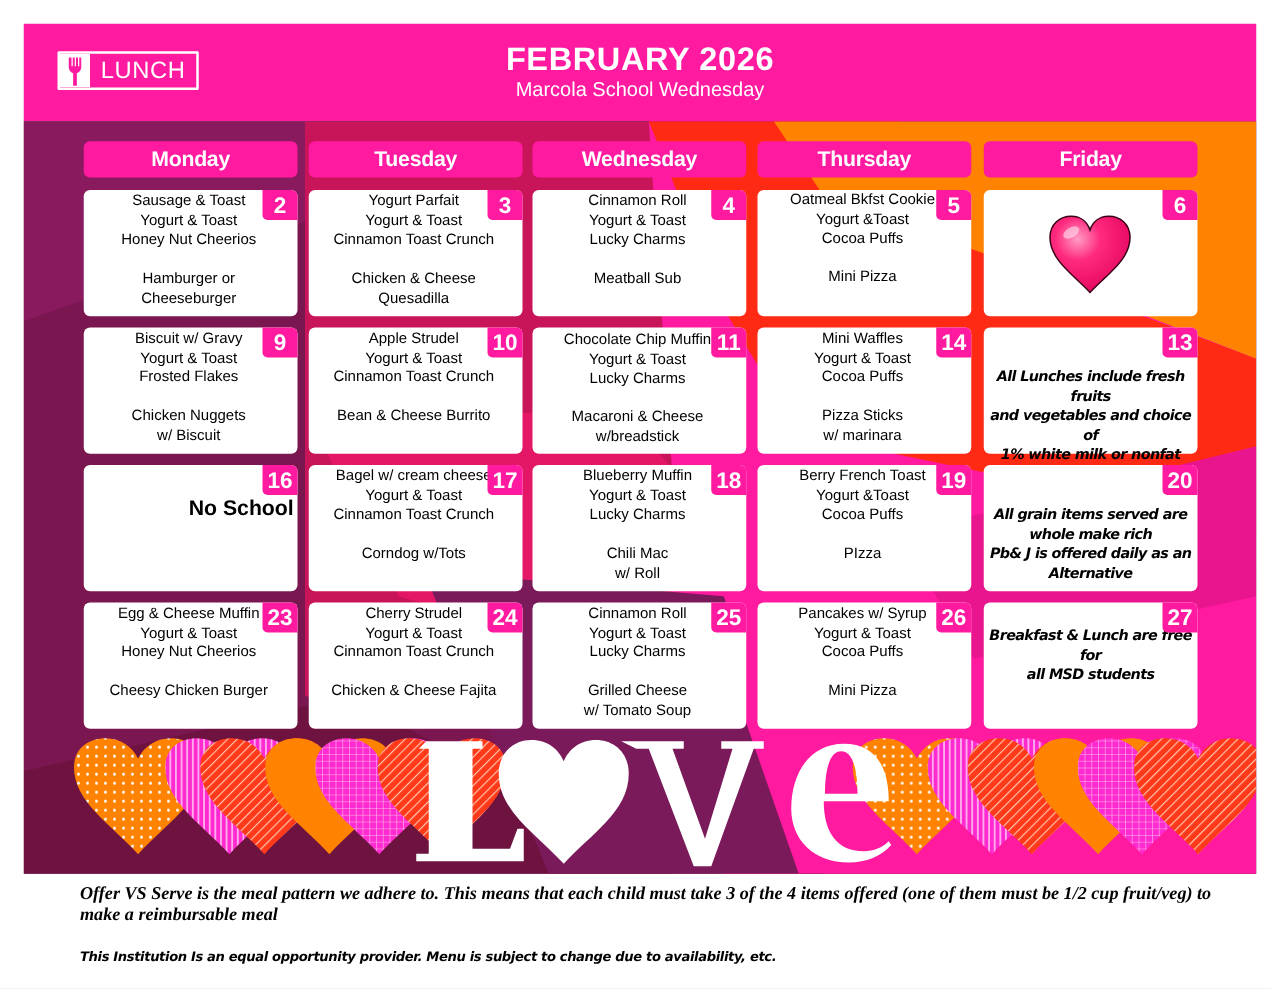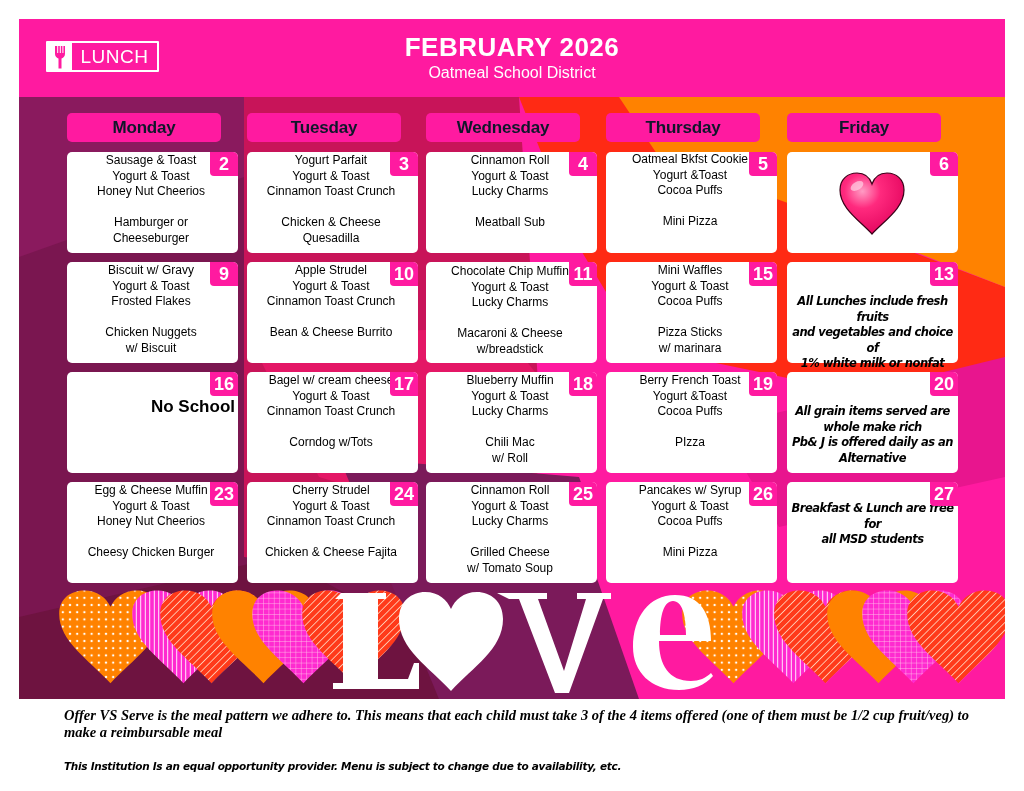--- a/index.html
+++ b/index.html
@@ -9,21 +9,21 @@
   .banner { position: absolute; left: 19px; top: 19px; width: 986px; height: 78px; background: #ff1aa0; }
   .logo { position: absolute; left: 46px; top: 41px; width: 113px; height: 31px; border: 2px solid #fff; border-radius: 1px; display: flex; align-items: stretch; overflow: hidden; }
   .logo .fork-box { width: 24px; background: #fff; display: flex; align-items: center; justify-content: center; }
   .logo .logo-text { flex: 1; color: #fff; font-size: 19px; line-height: 27px; text-align: center; letter-spacing: 0.5px; }
   .title { position: absolute; left: 312px; top: 32px; width: 400px; text-align: center; color: #fff; font-weight: bold; font-size: 26px; letter-spacing: 0.5px; }
   .subtitle { position: absolute; left: 312px; top: 64px; width: 400px; text-align: center; color: #fff; font-size: 16px; }
 
   .art { position: absolute; left: 19px; top: 97px; width: 986px; height: 602px; overflow: hidden; background: #7a1650; }
   .art svg.bg { position: absolute; left: 0; top: 0; }
 
-  .day-header { position: absolute; top: 113px; height: 29px; width: 154px; background: #ff1aa0; border-radius: 5px; color: #0f172a; font-weight: bold; font-size: 17px; text-align: center; line-height: 29px; letter-spacing: -0.2px; }
+  .day-header { position: absolute; top: 113px; height: 29px; width: 171px; background: #ff1aa0; border-radius: 5px; color: #ffffff; font-weight: bold; font-size: 17px; text-align: center; line-height: 29px; letter-spacing: -0.2px; }
 
   .card { position: absolute; width: 171px; height: 101px; background: #fff; border-radius: 5px; }
   .card .menu { position: absolute; left: 0; top: 1px; width: 168px; text-align: center; color: #000; font-weight: normal; font-size: 12px; line-height: 15.5px; white-space: nowrap; }
   .card .menu .gap { height: 15.5px; }
   .card .datenum { position: absolute; right: 0; top: 0; min-width: 28px; height: 24px; padding: 0 4px; background: #ff1aa0; color: #fff; font-weight: bold; font-size: 18px; line-height: 24px; text-align: center; border-radius: 0 5px 0 4px; }
   .card .note { position: absolute; left: 0; width: 171px; text-align: center; font-style: italic; font-weight: bold; font-size: 11.5px; line-height: 15.5px; color: #000; font-family: "DejaVu Sans", sans-serif; letter-spacing: -0.5px; }
   .card .big { position: absolute; left: 0; top: 25px; width: 168px; text-align: right; font-weight: bold; font-size: 17px; }
 
   .footer1 { position: absolute; left: 64px; top: 707px; width: 920px; font-family: "Liberation Serif", serif; font-style: italic; font-weight: bold; font-size: 14.5px; line-height: 17px; color: #000; }
   .footer2 { position: absolute; left: 64px; top: 760px; width: 920px; font-family: "DejaVu Sans", sans-serif; font-style: italic; font-weight: bold; font-size: 10.5px; color: #000; letter-spacing: -0.3px; }
@@ -34,21 +34,21 @@
 <div class="banner"></div>
 <div class="logo">
   <div class="fork-box">
     <svg width="12" height="24" viewBox="0 0 12 24">
       <path d="M1 1 v8 c0 2.5 2 4 3.5 4.5 v10 h3 v-10 c1.5 -0.5 3.5 -2 3.5 -4.5 v-8 h-1.6 v7 h-1 v-7 h-1.6 v7 h-1 v-7 h-1.6 v7 h-1 v-7 z" fill="#ff1aa0"></path>
     </svg>
   </div>
   <div class="logo-text">LUNCH</div>
 </div>
 <div class="title">FEBRUARY 2026</div>
-<div class="subtitle">Oatmeal School District</div>
+<div class="subtitle">Marcola School Wednesday</div>
 
 <div class="art">
   <svg class="bg" width="986" height="602" viewBox="0 0 986 602">
     <rect x="0" y="0" width="986" height="602" fill="#7a1650"></rect>
     <polygon points="225,0 560,0 620,160 520,330 300,470 225,460" fill="#c81459"></polygon>
     <polygon points="500,0 986,0 986,602 560,602 470,470 520,300" fill="#ff1aa0"></polygon>
     <polygon points="500,0 700,0 800,120 986,190 986,330 860,300 620,250 560,150" fill="#ff2a14"></polygon>
     <polygon points="600,0 986,0 986,190 780,110 640,60" fill="#ff8200"></polygon>
     <polygon points="230,240 480,230 560,330 470,430 300,380" fill="#e41766"></polygon>
     <polygon points="0,0 225,0 225,80 0,160" fill="#8a1a5e"></polygon>
@@ -200,21 +200,21 @@
 </div>
 <div class="card" style="left:606px;top:262px">
   <div class="menu">
     <div>Mini Waffles</div>
     <div>Yogurt &amp; Toast</div>
     <div>Cocoa Puffs</div>
     <div class="gap"></div>
     <div>Pizza Sticks</div>
     <div>w/ marinara</div>
   </div>
-  <div class="datenum">15</div>
+  <div class="datenum">14</div>
 </div>
 <div class="card" style="left:787px;top:262px">
   <div class="note" style="top:32px">
     <div>All Lunches include fresh fruits</div>
     <div>and vegetables and choice of</div>
     <div>1% white milk or nonfat</div>
     <div>chocolate milk</div>
   </div>
   <div class="datenum">13</div>
 </div>

